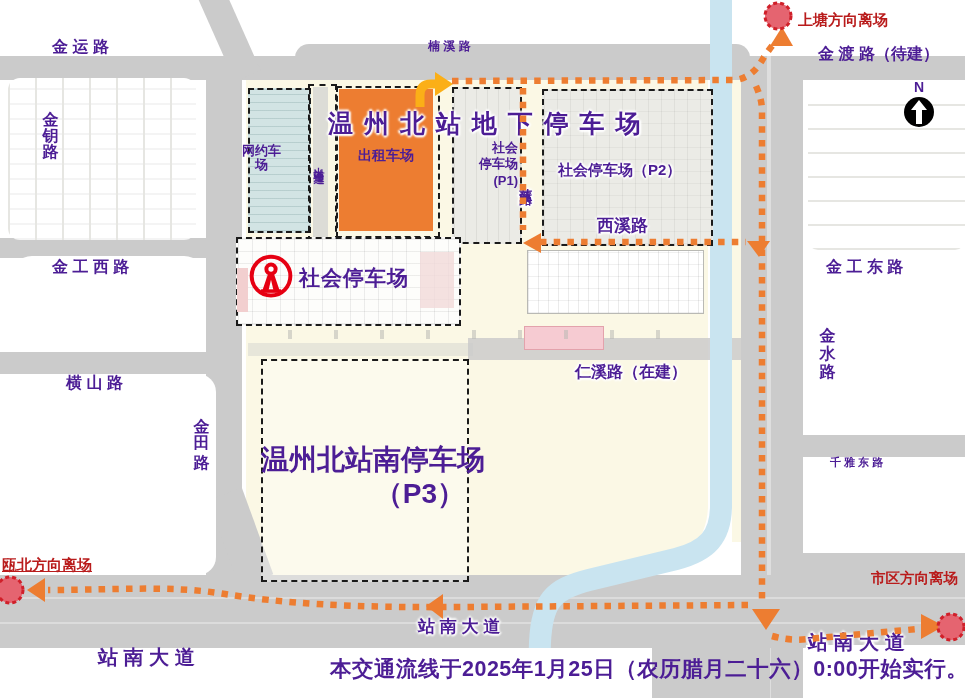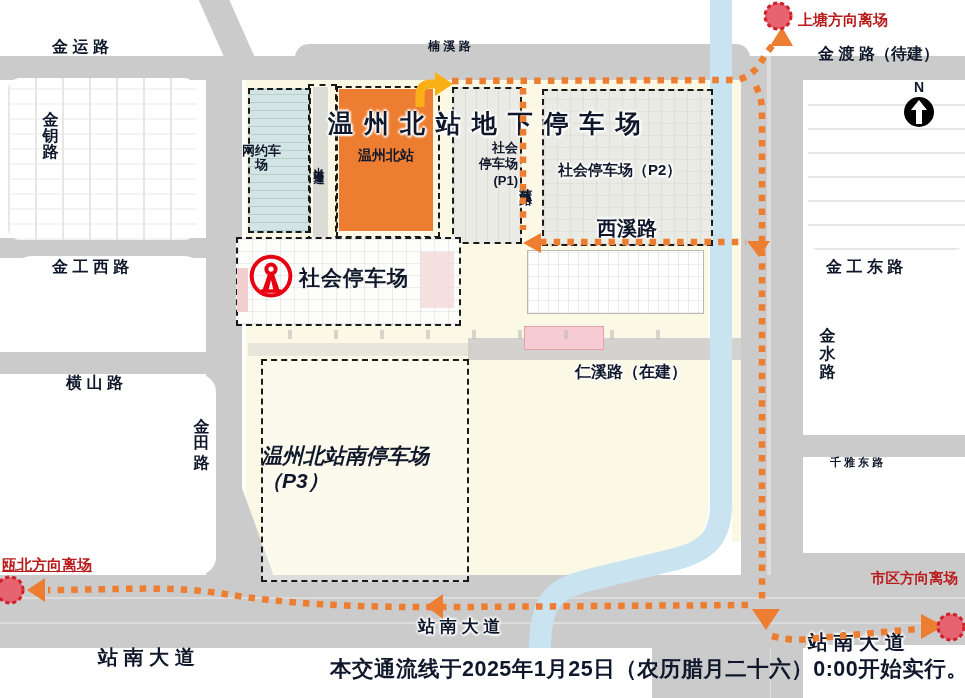--- a/index.html
+++ b/index.html
@@ -62,51 +62,51 @@
   .z-p3{left:261px;top:359px;width:204px;height:219px;background:rgba(255,255,252,.35);}
   .bld-east{position:absolute;left:527px;top:250px;width:175px;height:62px;background:#fff;border:1px solid #b9b9b4;
      background-image:repeating-linear-gradient(90deg,rgba(0,0,0,.08) 0 1px,transparent 1px 10px),
                       repeating-linear-gradient(0deg,rgba(0,0,0,.06) 0 1px,transparent 1px 12px);}
   .bld-pink{position:absolute;left:524px;top:326px;width:78px;height:22px;background:#f6cbd2;border:1px solid #e3a2ac;}
   .pink-a{position:absolute;left:237px;top:268px;width:11px;height:44px;background:#f2cfcf;}
   .pink-b{position:absolute;left:420px;top:252px;width:34px;height:56px;background:#f1dada;opacity:.8;}
   .platform-row{position:absolute;left:288px;top:330px;width:408px;height:9px;opacity:.55;
      background-image:repeating-linear-gradient(90deg,#b9b9b4 0 4px,transparent 4px 46px);}
   
-  .lbl{position:absolute;font-weight:bold;color:#0f172a;white-space:nowrap;line-height:1.1;}
+  .lbl{position:absolute;font-weight:bold;color:#4c1d95;white-space:nowrap;line-height:1.1;}
   .glow{text-shadow:-2px 0 2px #fff,2px 0 2px #fff,0 -2px 2px #fff,0 2px 2px #fff,1px 1px 2px #fff;}
   .vert{writing-mode:vertical-rl;text-orientation:upright;}
   .red{color:#b91c1c;}
   .l-title{left:328px;top:110px;font-size:25px;letter-spacing:2px;font-weight:900;}
   .l-jinyun{left:52px;top:38px;font-size:16px;}
   .l-nanxi{left:428px;top:40px;font-size:12px;}
   .l-jindu{left:818px;top:45px;font-size:16px;}
   .l-jinyue{left:42px;top:98px;font-size:16px;letter-spacing:16px;}
   .l-jingongxi{left:52px;top:258px;font-size:16px;}
   .l-hengshan{left:66px;top:374px;font-size:16px;}
   .l-jintian{left:193px;top:405px;font-size:16px;letter-spacing:18px;}
   .l-jingongdong{left:826px;top:258px;font-size:16px;}
   .l-jinshui{left:819px;top:314px;font-size:16px;letter-spacing:18px;}
   .l-qianya{left:830px;top:456px;font-size:11px;}
   .l-zhannan-l{left:98px;top:646px;font-size:20px;}
   .l-zhannan-c{left:418px;top:618px;font-size:17px;}
   .l-zhannan-r{left:808px;top:631px;font-size:20px;}
   .l-guxi{left:518px;top:177px;font-size:13px;letter-spacing:3px;}
-  .l-xixi{left:597px;top:217px;font-size:20px;}
+  .l-xixi{left:597px;top:217px;font-size:17px;}
   .l-renxi{left:575px;top:363px;font-size:16px;}
   .l-shangtang{left:798px;top:12px;font-size:15px;}
   .l-oubei{left:2px;top:557px;font-size:15px;text-decoration:underline;}
   .l-shiqu{left:871px;top:571px;font-size:14.5px;}
   .l-wangyue{left:232px;top:144px;width:59px;font-size:13px;text-align:center;}
   .l-chuzhan{left:313px;top:158px;font-size:11px;letter-spacing:2px;}
   .l-chuzu{left:336px;top:148px;width:100px;font-size:14px;text-align:center;}
   .l-p1{left:452px;top:140px;width:66px;font-size:13px;text-align:right;line-height:1.25;}
   .l-p2{left:558px;top:162px;font-size:15px;}
   .l-station{left:299px;top:266px;font-size:21px;letter-spacing:1px;}
-  .l-p3{left:261px;top:443px;width:204px;font-size:21px;text-align:left;line-height:1.2;font-style:italic;}
+  .l-p3{left:261px;top:443px;width:204px;font-size:28px;text-align:right;line-height:1.2;}
   .l-notice{left:330px;top:658px;font-size:21.5px;letter-spacing:.5px;}
   .l-north{left:901px;top:80px;width:36px;text-align:center;font-size:14px;}
   
   .svg-full{position:absolute;left:0;top:0;width:965px;height:698px;pointer-events:none;}
   .logo{position:absolute;left:249px;top:253px;width:44px;height:48px;}
   .compass{position:absolute;left:903px;top:96px;width:32px;height:32px;}
 </style>
 </head>
 <body>
 
@@ -178,21 +178,21 @@
 <div class="lbl l-zhannan-l">站 南 大 道</div>
 <div class="lbl glow l-zhannan-c">站 南 大 道</div>
 <div class="lbl glow l-zhannan-r">站 南 大 道</div>
 <div class="lbl vert glow l-guxi">菇溪路</div>
 <div class="lbl glow l-xixi">西溪路</div>
 <div class="lbl glow l-renxi">仁溪路（在建）</div>
 
 <div class="lbl glow l-title">温 州 北 站 地 下 停 车 场</div>
 <div class="lbl l-wangyue"><span>网约车</span><br><span>场</span></div>
 <div class="lbl vert l-chuzhan">出站通道</div>
-<div class="lbl l-chuzu">温州北站</div>
+<div class="lbl l-chuzu">出租车场</div>
 <div class="lbl l-p1"><span>社会</span><br><span>停车场</span><br><span>(P1)</span></div>
 <div class="lbl glow l-p2">社会停车场（P2）</div>
 <div class="lbl l-station">社会停车场</div>
 <div class="lbl l-p3"><span>温州北站南停车场</span><br><span>（P3）</span></div>
 
 <div class="lbl red l-shangtang">上塘方向离场</div>
 <div class="lbl red l-oubei">瓯北方向离场</div>
 <div class="lbl red l-shiqu">市区方向离场</div>
 
 <div class="lbl l-north">N</div>

